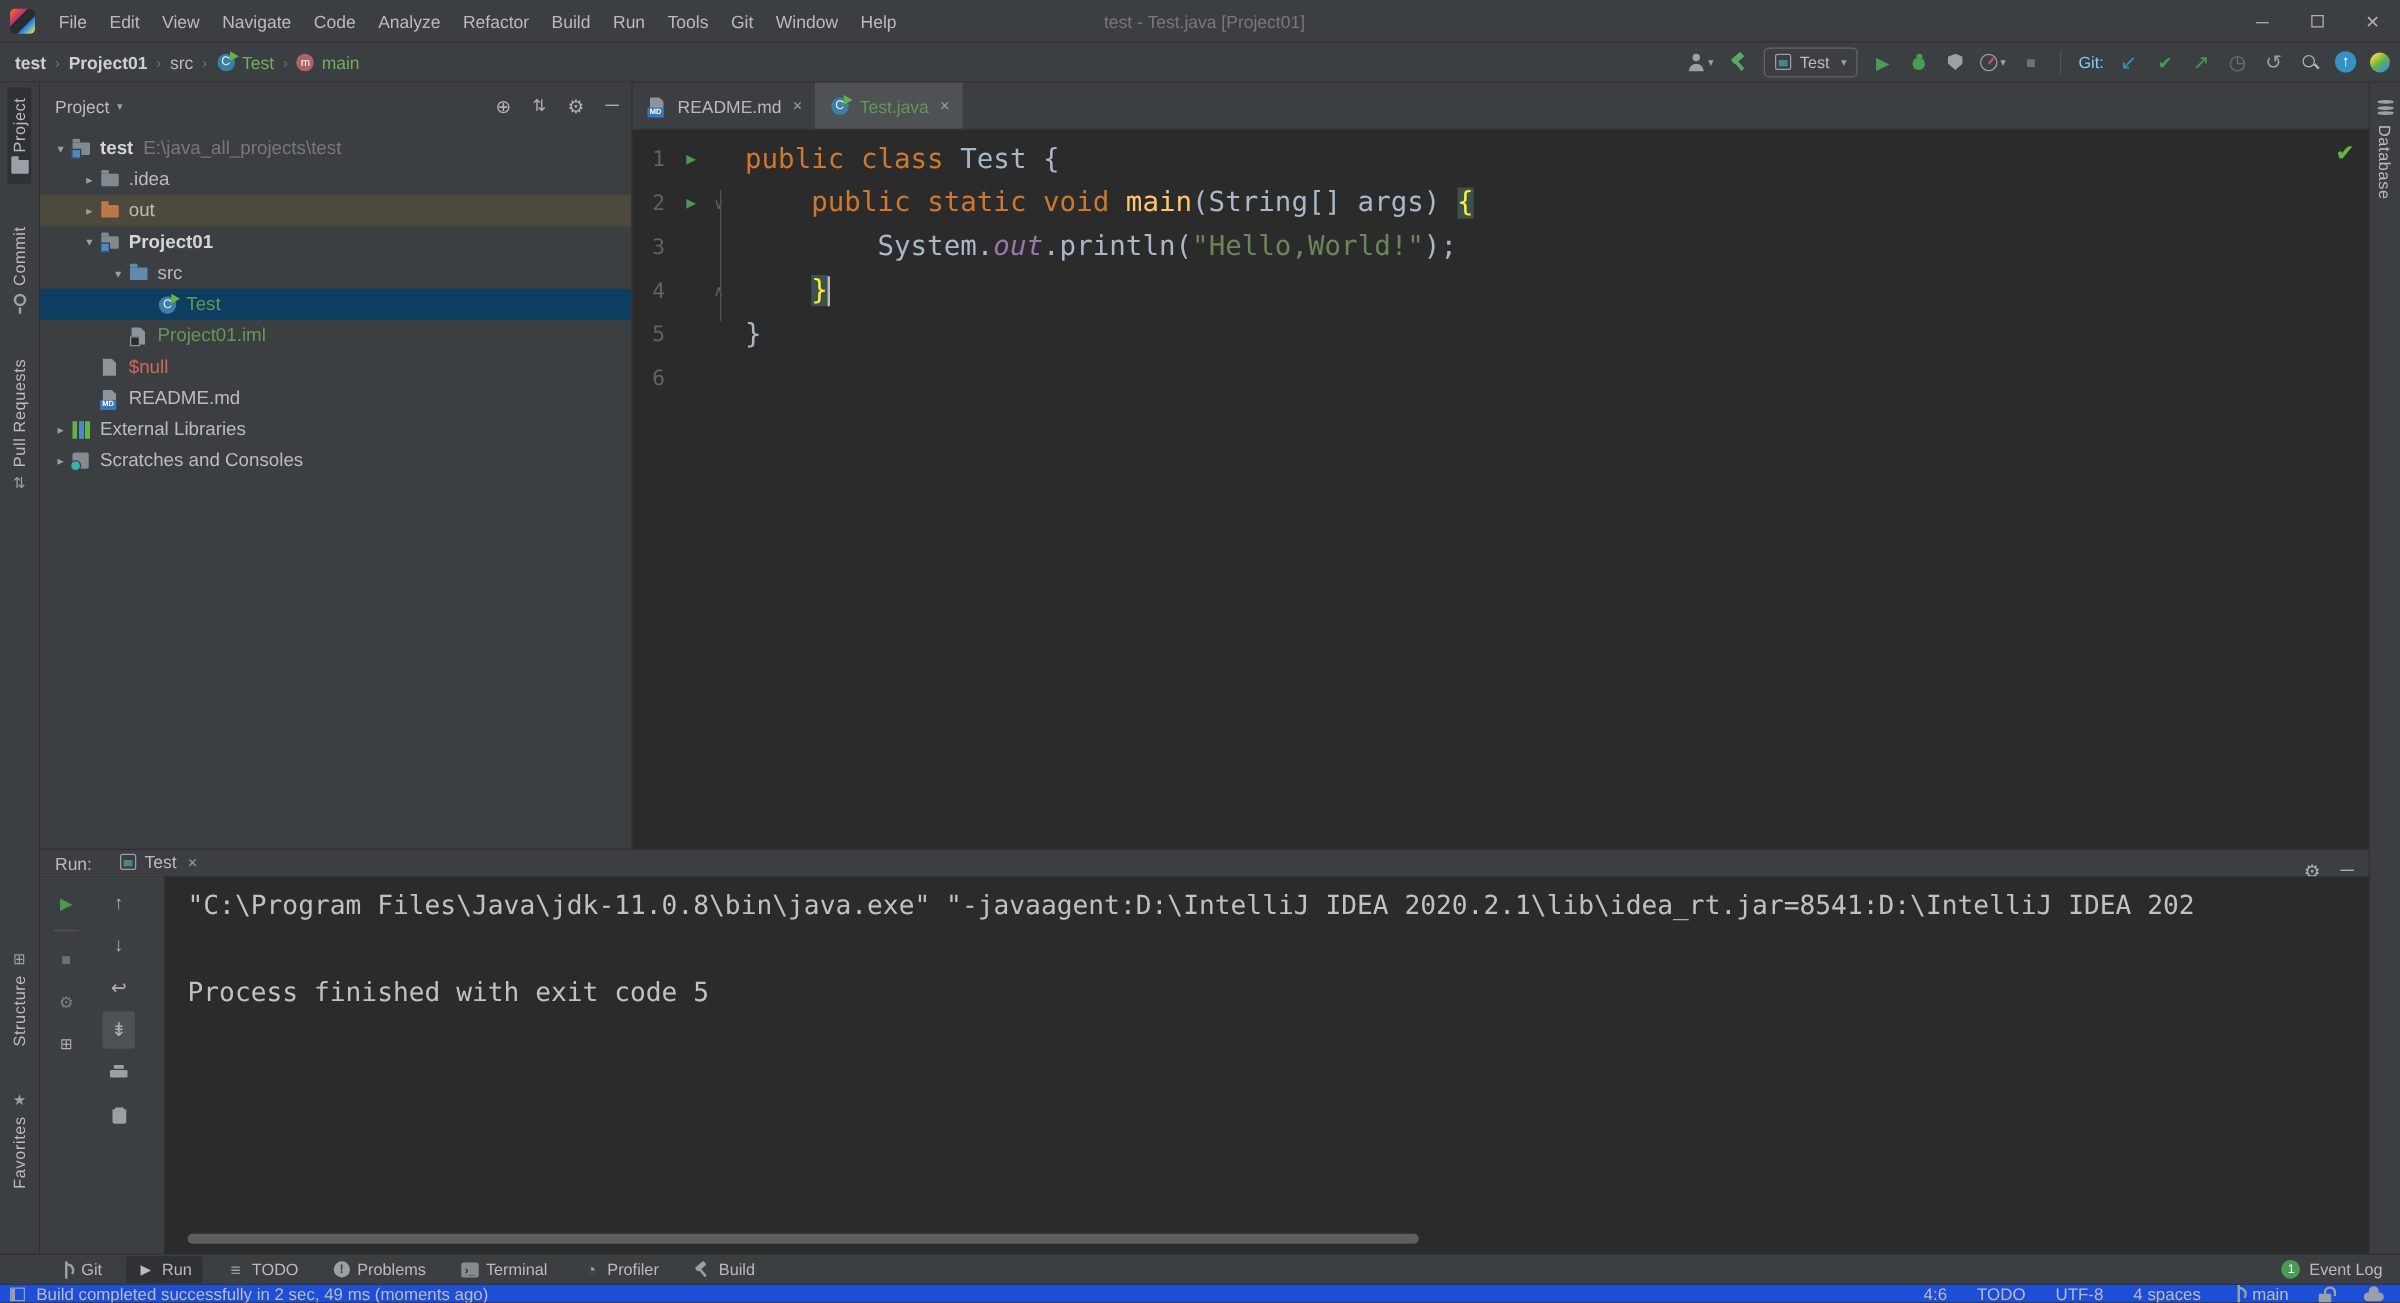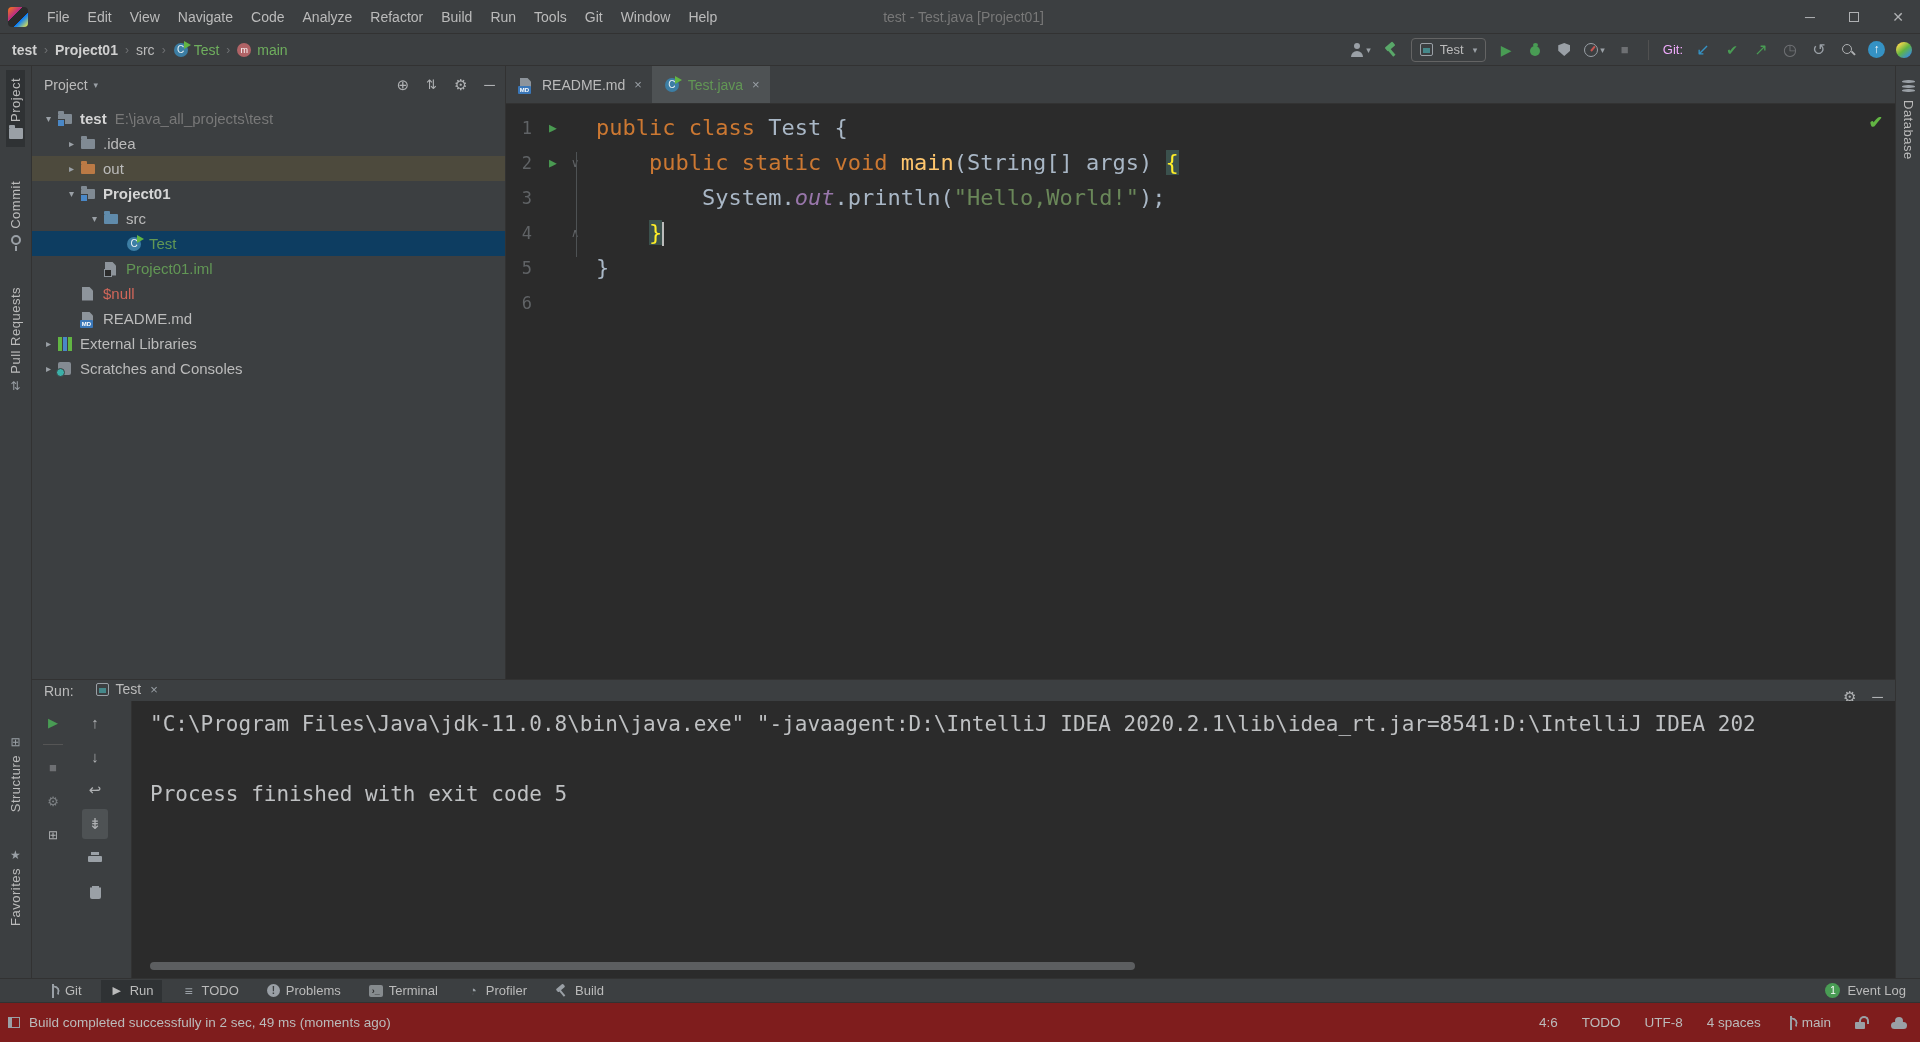--- a/index.html
+++ b/index.html
@@ -26,21 +26,21 @@
   .crumb-sep { color:#6e7073; font-size:12px; padding:0 1px; }
   .nav-right { margin-left:auto; display:flex; align-items:center; gap:11px; }
   .nav-divider { width:1px; height:20px; background:#515151; margin:0 3px; }
   .ni { display:inline-flex; align-items:center; justify-content:center; min-width:18px; height:22px; font-size:16px; color:#afb1b3; cursor:default; }
   .caret-sm { font-size:9px; color:#9aa0a6; margin-left:2px; }
   .runcfg { display:flex; align-items:center; gap:7px; border:1px solid #646464; border-radius:4px; padding:2px 8px; height:24px; }
   .runcfg-label { font-size:13px; color:#bbbbbb; }
   .appicon { width:13px; height:13px; border:1px solid #9aa0a6; border-radius:2px; position:relative; background:#3c3f41; }
   .appicon::after { content:''; position:absolute; left:2px; top:4px; width:7px; height:5px; background:#45888a; }
   .green { color:#499c54; } .blue { color:#3592c4; } .gray { color:#9aa0a6; } .dgray { color:#6e7073; }
-  .gitlabel { font-size:13px; color:#f0abfc; }
+  .gitlabel { font-size:13px; color:#7dd3fc; }
   .person { position:relative; width:14px; height:14px; }
   .person::before { content:''; position:absolute; left:4px; top:0; width:6px; height:6px; border-radius:50%; background:#9aa0a6; }
   .person::after { content:''; position:absolute; left:1px; bottom:0; width:12px; height:6px; border-radius:6px 6px 0 0; background:#9aa0a6; }
   .hammer { position:relative; width:16px; height:16px; }
   .hammer::before { content:''; position:absolute; left:2px; top:2px; width:10px; height:5px; background:#59a869; transform:rotate(-40deg); border-radius:1px; }
   .hammer::after { content:''; position:absolute; left:7px; top:6px; width:2.5px; height:9px; background:#59a869; transform:rotate(-40deg); }
   .bug { position:relative; width:12px; height:13px; }
   .bug::before { content:''; position:absolute; left:1px; top:3px; width:10px; height:10px; border-radius:50%; background:#499c54; }
   .bug::after { content:''; position:absolute; left:3.5px; top:0; width:5px; height:4px; border-radius:50%; background:#499c54; }
   .shield { width:12px; height:13px; background:#9aa0a6; clip-path:polygon(50% 0,100% 18%,100% 60%,50% 100%,0 60%,0 18%); position:relative; }
@@ -157,21 +157,21 @@
   .prob-ic { width:13px; height:13px; border-radius:50%; background:#9aa0a6; color:#3c3f41; font-size:10px; font-weight:bold; line-height:13px; text-align:center; }
   .term-ic { width:14px; height:12px; background:#868b8e; border-radius:2px; color:#2b2b2b; font-size:9px; font-weight:bold; line-height:12px; text-align:center; }
   .hammer2 { position:relative; width:14px; height:14px; }
   .hammer2::before { content:''; position:absolute; left:1px; top:2px; width:9px; height:4px; background:#9aa0a6; transform:rotate(-40deg); border-radius:1px; }
   .hammer2::after { content:''; position:absolute; left:6px; top:5px; width:2px; height:8px; background:#9aa0a6; transform:rotate(-40deg); }
   .eventlog { margin-left:auto; display:flex; align-items:center; gap:7px; }
   .ev-badge { width:15px; height:15px; border-radius:50%; background:#499c54; color:#fff; font-size:10px; line-height:15px; text-align:center; }
   .ev-label { font-size:13px; color:#bbbbbb; }
 
   
-  .statusbar { height:40px; background:#7f1d1d; border-top:1px solid #323232; display:flex; align-items:center; padding:0 12px 0 8px; flex:0 0 auto; }
+  .statusbar { height:15px; background:#1d4ed8; border-top:1px solid #323232; display:flex; align-items:center; padding:0 12px 0 8px; flex:0 0 auto; }
   .sb-left { display:flex; align-items:center; gap:9px; font-size:13.5px; color:#bbbbbb; }
   .sb-winic { width:12px; height:11px; border:1px solid #9aa0a6; position:relative; }
   .sb-winic::before { content:''; position:absolute; left:0; top:0; width:3px; height:9px; background:#9aa0a6; }
   .sb-right { margin-left:auto; display:flex; align-items:center; gap:24px; font-size:13.5px; color:#bbbbbb; }
   .sb-item { display:flex; align-items:center; gap:5px; }
   .branch-ic { width:12px; height:14px; position:relative; }
   .branch-ic::before { content:''; position:absolute; left:5px; top:0; width:2px; height:14px; background:#9aa0a6; }
   .branch-ic::after { content:''; position:absolute; left:5px; top:2px; width:6px; height:6px; border:2px solid #9aa0a6; border-left:none; border-bottom:none; border-radius:0 6px 0 0; transform:rotate(15deg); }
   .lock-ic { position:relative; width:12px; height:13px; }
   .lock-ic::before { content:''; position:absolute; left:0; bottom:0; width:10px; height:7px; background:#9aa0a6; border-radius:1px; }

